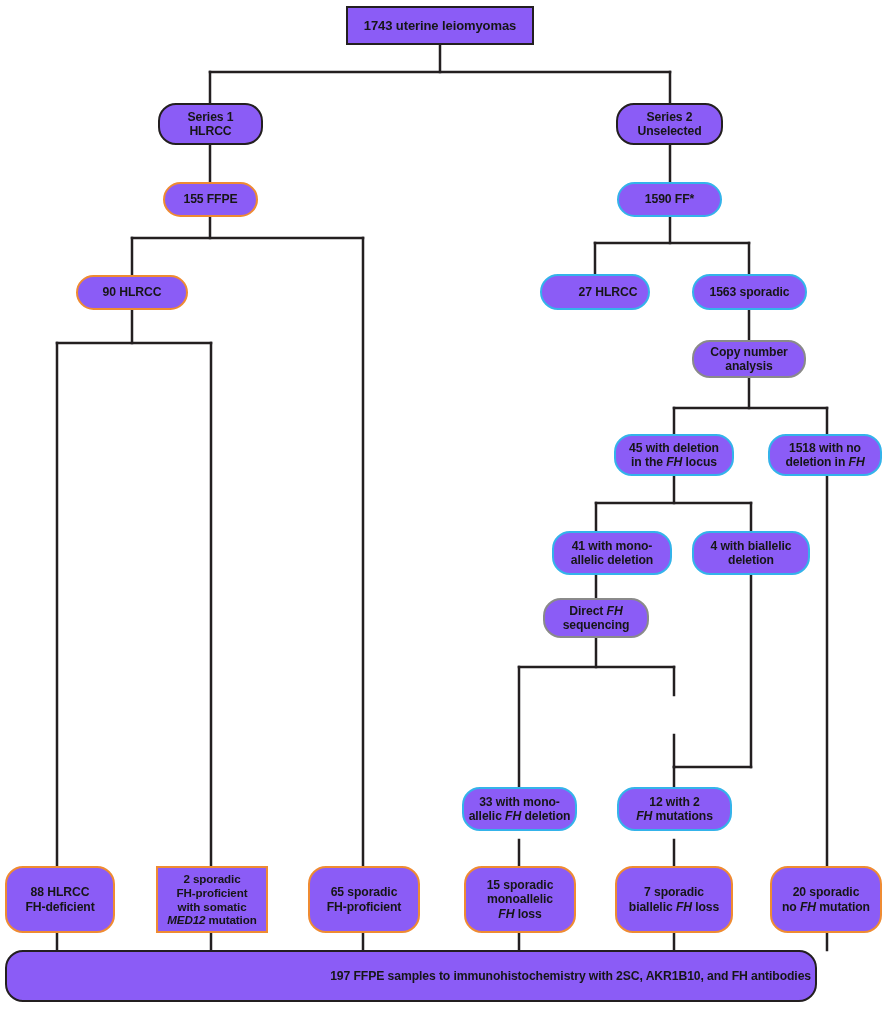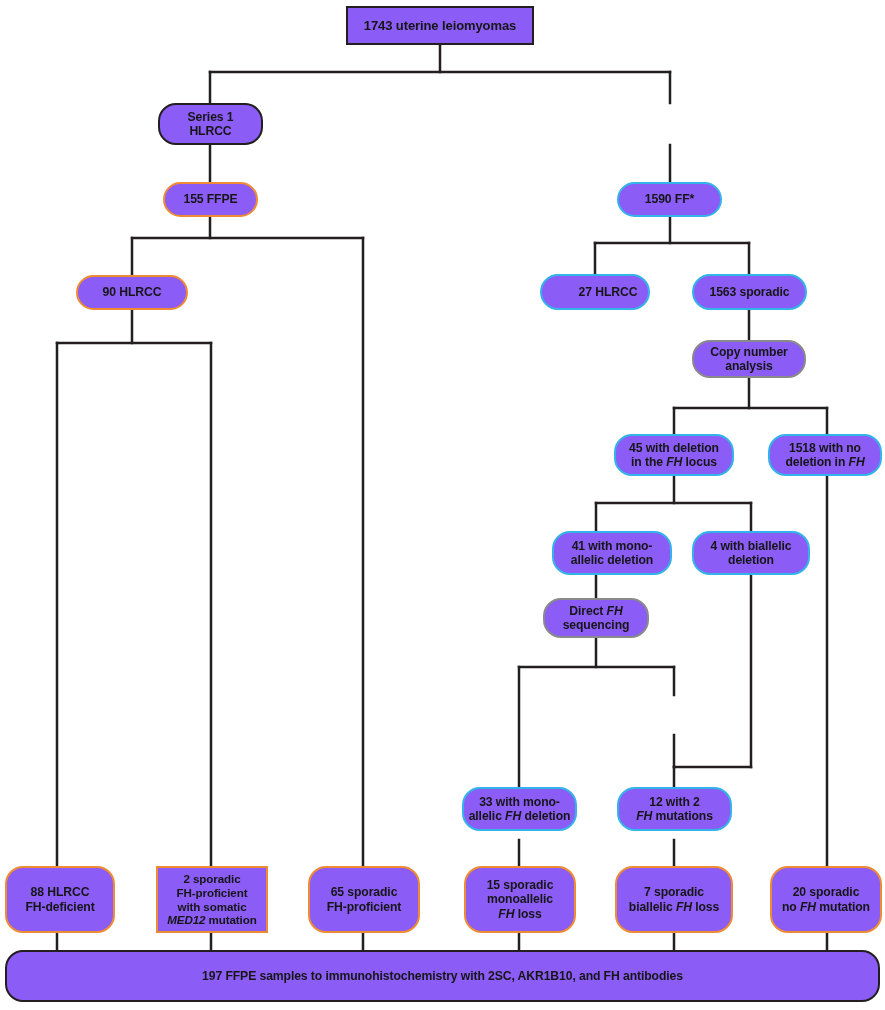--- a/index.html
+++ b/index.html
@@ -119,20 +119,23 @@
     </g>
   </svg>
 
   <div class="node n-black sz-13" style="left:346px; top:6px; width:188px; height:39px;">
     <span class="lbl">1743 uterine leiomyomas</span>
   </div>
 
   <div class="node n-black sz-12" style="left:158px; top:103px; width:105px; height:42px;">
     <span class="lbl">Series 1<br>HLRCC</span>
   </div>
+  <div class="node n-black sz-12" style="left:616px; top:103px; width:107px; height:42px;">
+    <span class="lbl">Series 2<br>Unselected</span>
+  </div>
 
   <div class="node n-orange sz-12" style="left:163px; top:182px; width:95px; height:35px;">
     <span class="lbl">155 FFPE</span>
   </div>
   <div class="node n-blue sz-12" style="left:617px; top:182px; width:105px; height:35px;">
     <span class="lbl">1590 FF*</span>
   </div>
 
   <div class="node n-orange sz-12" style="left:76px; top:275px; width:112px; height:35px;">
     <span class="lbl">90 HLRCC</span>
@@ -186,17 +189,17 @@
   <div class="node n-orange sz-12" style="left:464px; top:866px; width:112px; height:67px;">
     <span class="lbl">15 sporadic<br>monoallelic<br><i>FH</i> loss</span>
   </div>
   <div class="node n-orange sz-12" style="left:615px; top:866px; width:118px; height:67px;">
     <span class="lbl">7 sporadic<br>biallelic <i>FH</i> loss</span>
   </div>
   <div class="node n-orange sz-12" style="left:770px; top:866px; width:112px; height:67px;">
     <span class="lbl">20 sporadic<br>no <i>FH</i> mutation</span>
   </div>
 
-  <div class="node n-black sz-12" style="left:5px; top:950px; width:875px; height:52px;">
+  <div class="node n-black sz-12" style="left:5px; top:950px; width:812px; height:52px;justify-content:flex-end;">
     <span class="lbl">197 FFPE samples to immunohistochemistry with 2SC, AKR1B10, and FH antibodies</span>
   </div>
 
 </div>
 
 </body></html>

